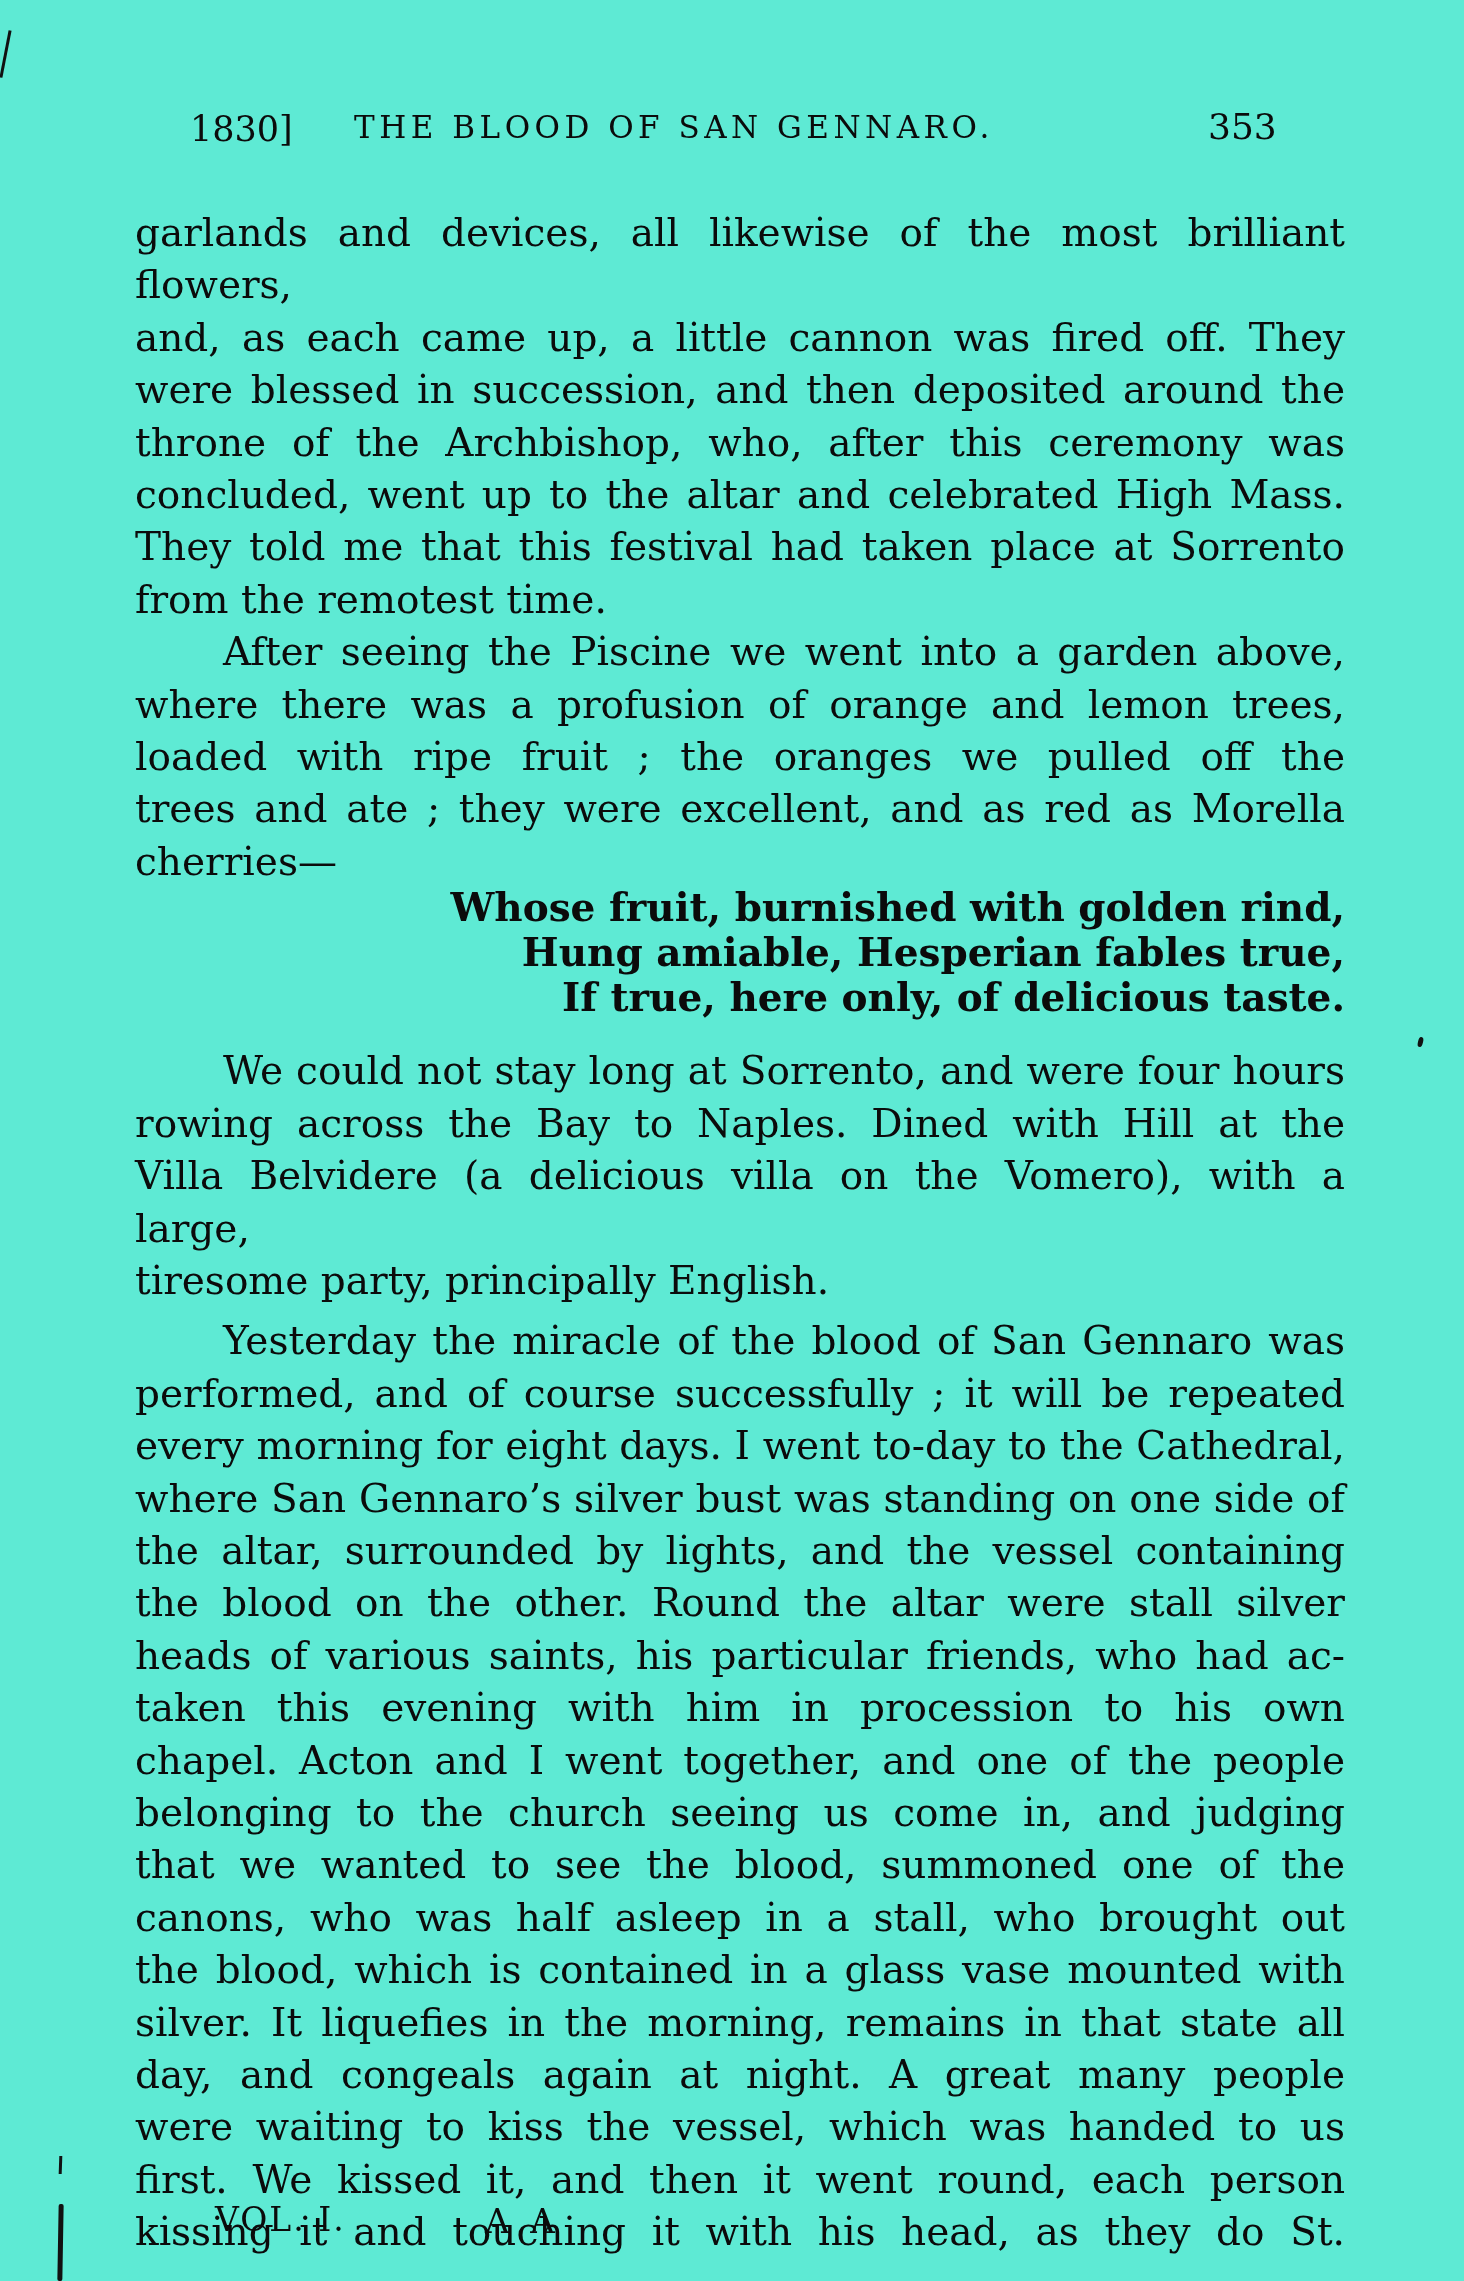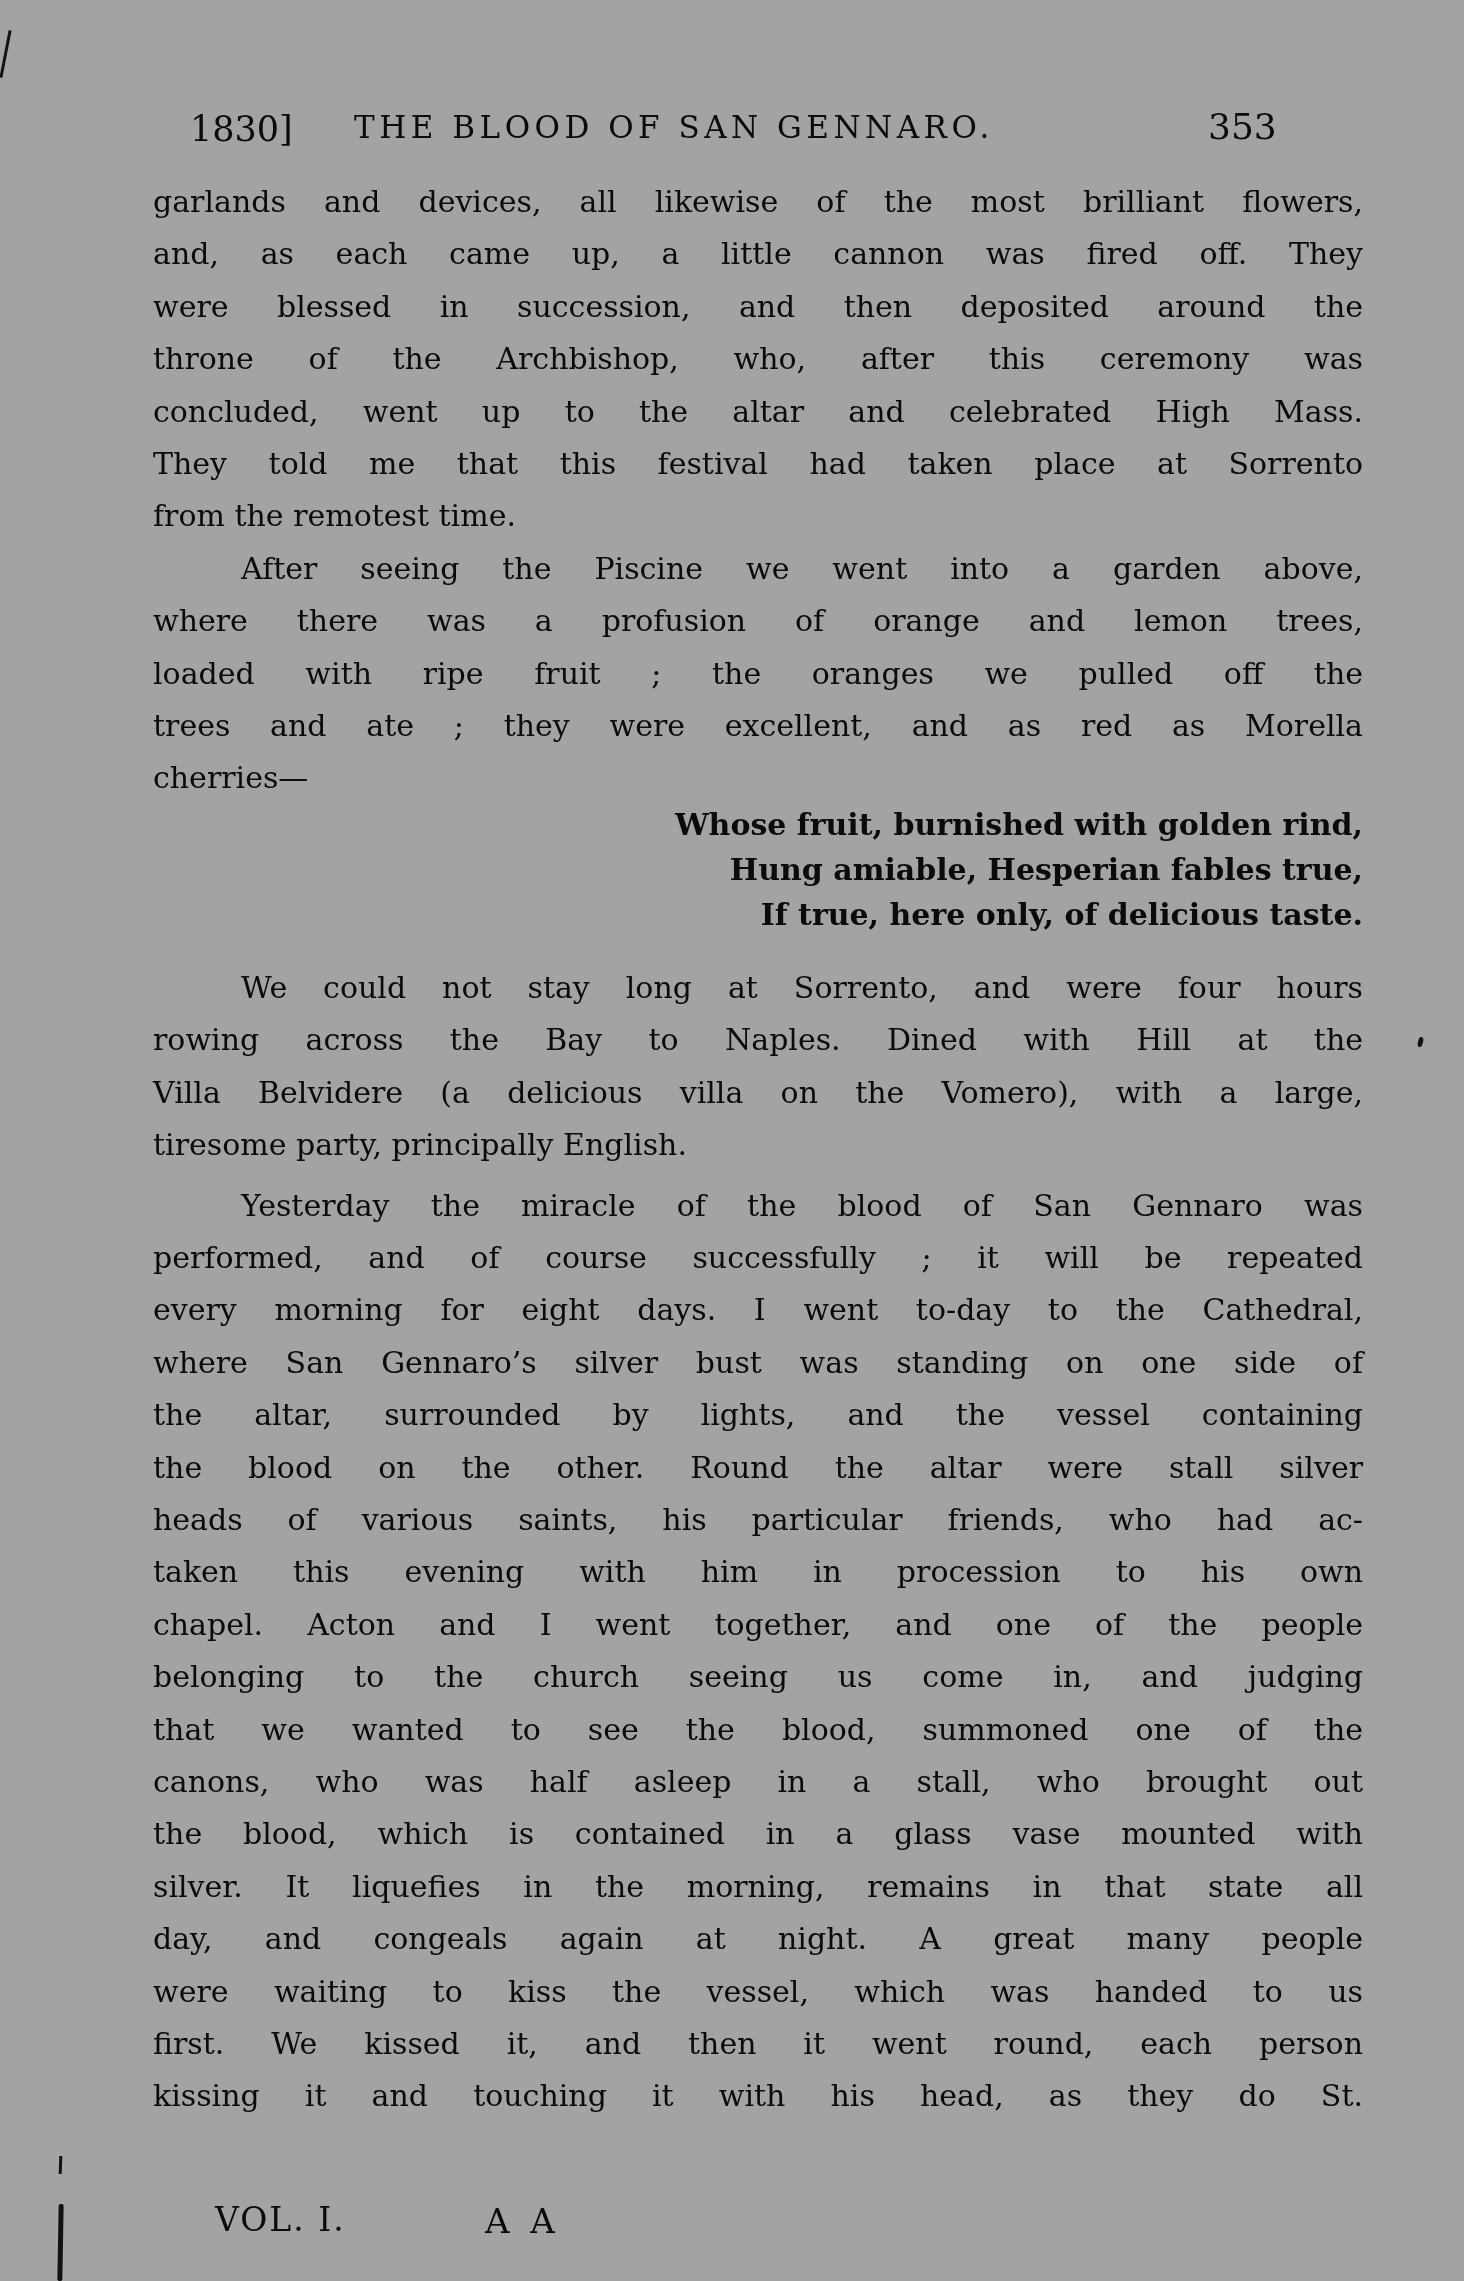--- a/index.html
+++ b/index.html
@@ -4,21 +4,21 @@
 <style>
   html, body {
     margin: 0;
     padding: 0;
     background: #ffffff;
   }
   .page {
     position: relative;
     width: 1464px;
     height: 2281px;
-    background: #a3a3a3;
+    background: #5eead4;
     color: #0b0b0b;
     font-family: "DejaVu Serif", "Liberation Serif", serif;
     overflow: hidden;
   }
   
   .header-year {
     position: absolute;
     left: 190px;
     top: 112px;
     font-size: 35px;
@@ -40,26 +40,25 @@
     left: 1208px;
     top: 109px;
     font-size: 36px;
     line-height: 36px;
     white-space: nowrap;
   }
   
   .text-column {
     position: absolute;
     left: 135px;
-    top: 176px;
+    top: 207px;
     width: 1210px;
-    font-size: 30px;
+    font-size: 39px;
     line-height: 52.4px;
     text-justify: inter-word;
-    margin-left: 18px;
   }
   .block { margin: 0; }
   .prose .line {
     text-align: justify;
     text-align-last: justify;
   }
   .prose .line.last {
     text-align: left;
     text-align-last: left;
   }

